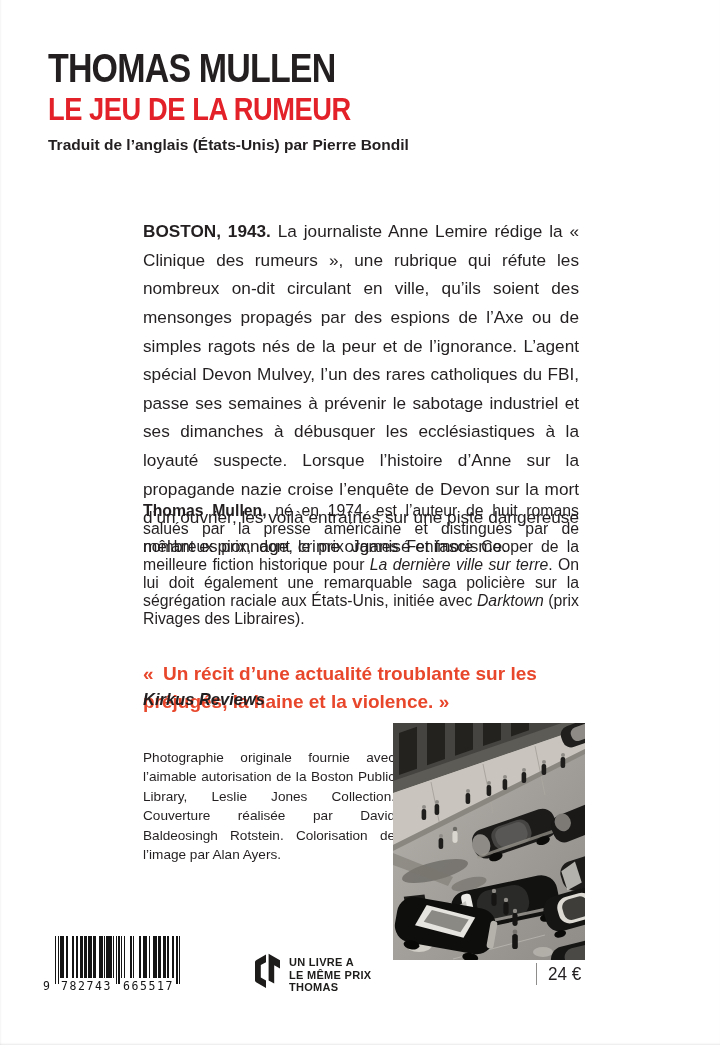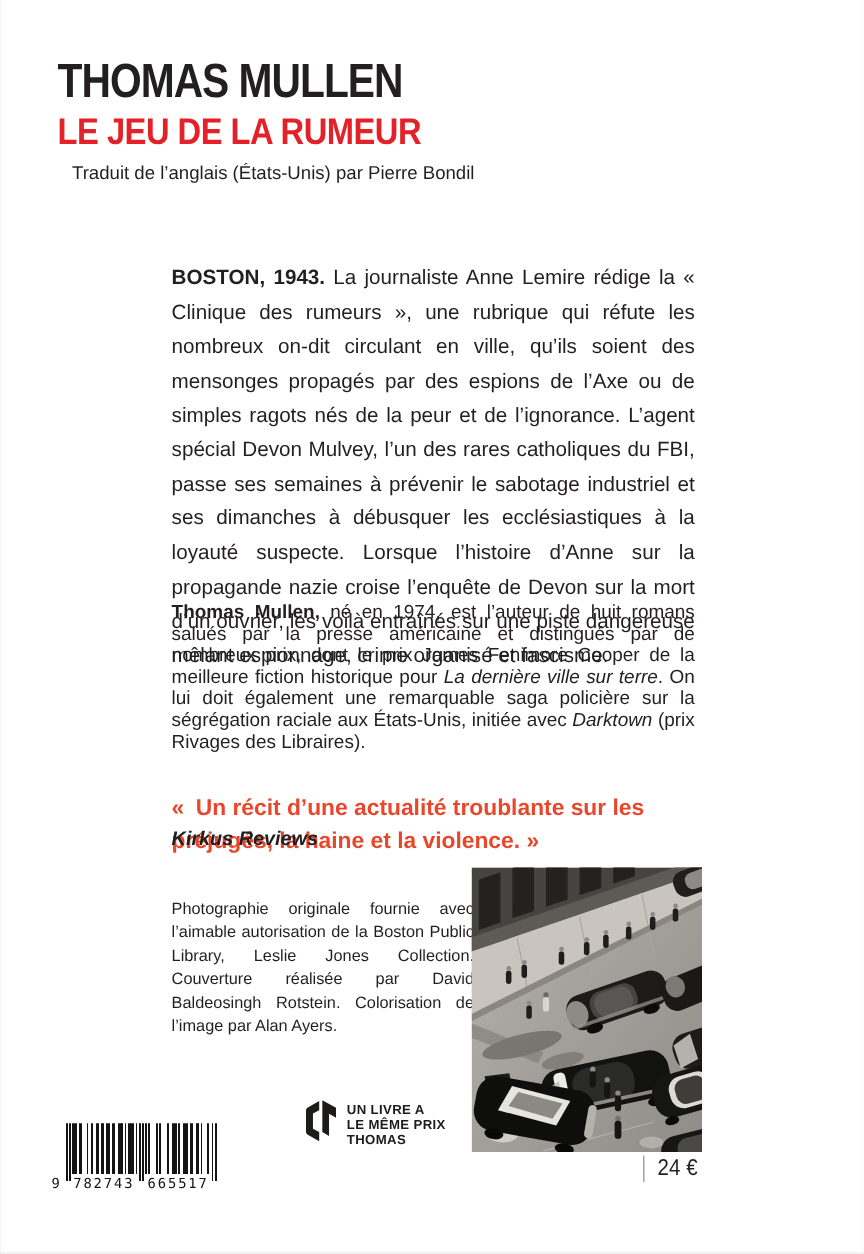--- a/index.html
+++ b/index.html
@@ -26,22 +26,22 @@
     transform:scaleX(.85);transform-origin:left top;
     white-space:nowrap;color:var(--ink);
   }
   .title{
     left:48px;top:92px;
     font-size:31px;font-weight:800;letter-spacing:-.5px;
     transform:scaleX(.88);transform-origin:left top;
     white-space:nowrap;color:var(--red-title);
   }
   .translator{
-    left:60px;top:136px;
-    font-size:15.5px;font-weight:400;white-space:nowrap;
+    left:48px;top:136px;
+    font-size:15.5px;font-weight:700;white-space:nowrap;
   }
   
   .synopsis{
     left:143px;top:200px;width:436px;
     font-size:17.2px;line-height:28.6px;text-align:justify;
   }
   .synopsis b{font-weight:800;}
   .bio{
     left:143px;top:486px;width:436px;
     font-size:15.8px;line-height:18px;text-align:justify;
@@ -61,21 +61,21 @@
     font-size:13.6px;line-height:19.5px;text-align:justify;font-weight:500;
   }
   .photo{
     left:393px;top:723px;width:192px;height:237px;
   }
   .photo svg{display:block;width:100%;height:100%;}
   
   .barcode{left:42px;top:936px;width:148px;height:58px;}
   .barcode svg{display:block;width:148px;height:58px;}
   .price-logo{
-    left:252px;top:916px;display:flex;align-items:flex-start;gap:7px;
+    left:252px;top:953px;display:flex;align-items:flex-start;gap:7px;
   }
   .price-logo .book-glyph{width:30px;height:36px;flex:none;}
   .price-logo .lines{
     font-size:11px;font-weight:800;line-height:12.5px;letter-spacing:.3px;
     padding-top:3px;white-space:nowrap;color:#1d1c1b;
   }
   .site-price{
     top:960px;right:135px;
     display:flex;align-items:center;gap:11px;height:28px;
   }

